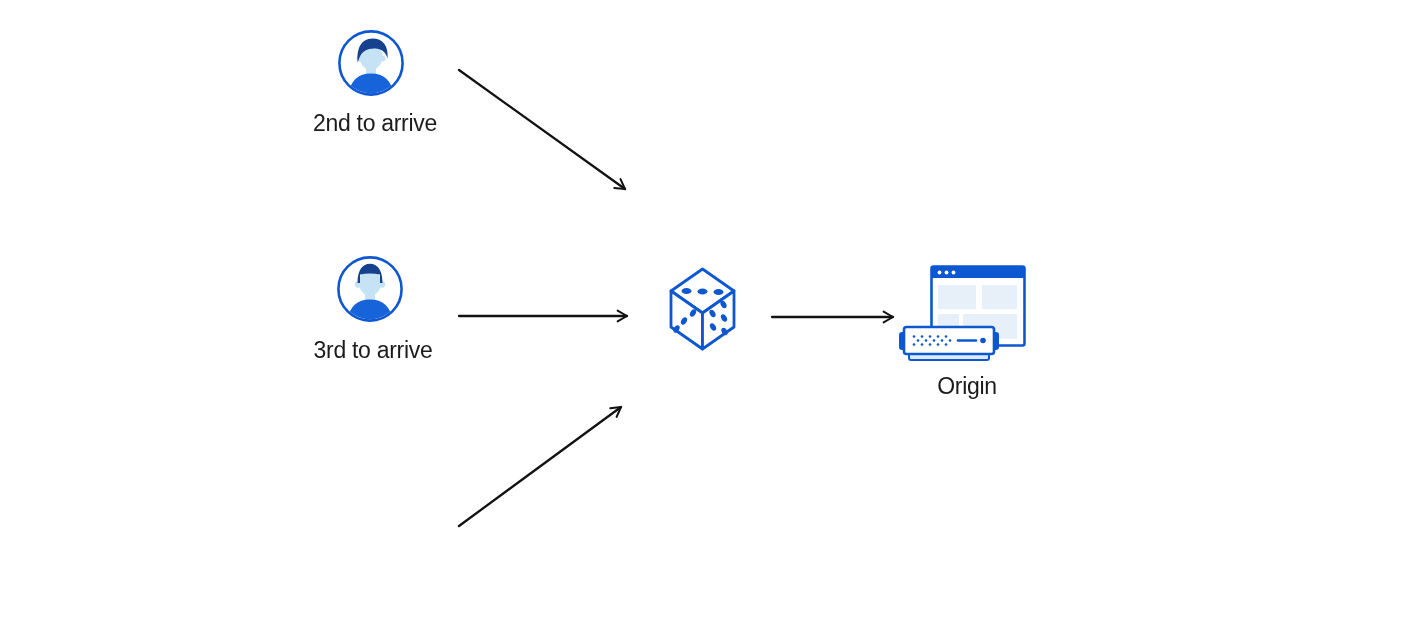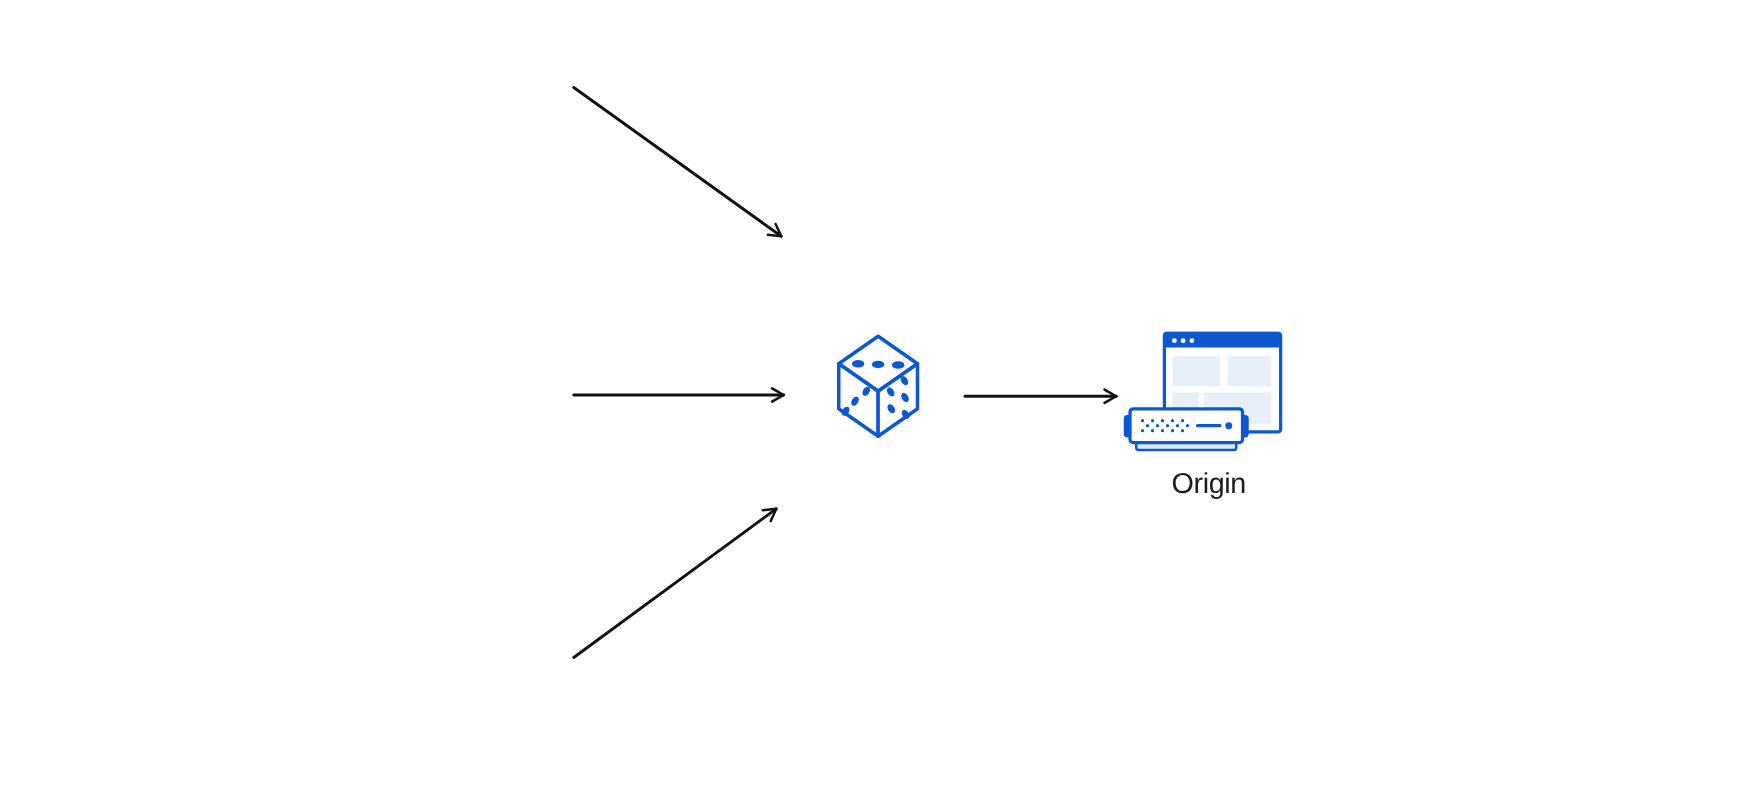--- a/index.html
+++ b/index.html
@@ -43,21 +43,62 @@
       <marker id="ah" viewBox="0 0 12 12" refX="9.5" refY="6" markerWidth="7" markerHeight="7" orient="auto">
         <path d="M2.5,2 L9.5,6 L2.5,10" class="edge-head"></path>
       </marker>
     </defs>
     <path class="edge" d="M459,70 L625,189" marker-end="url(#ah)"></path>
     <path class="edge" d="M459,316 L627,316" marker-end="url(#ah)"></path>
     <path class="edge" d="M459,526 L621,407" marker-end="url(#ah)"></path>
     <path class="edge" d="M772,317 L893,317" marker-end="url(#ah)"></path>
   </svg>
 
+  <div class="node" style="left:337px;top:29px;">
+    <svg width="68" height="68" viewBox="0 0 68 68">
+      <defs>
+          <clipPath id="c1">
+            <circle cx="34" cy="34" r="30.4"></circle>
+          </clipPath>
+        </defs>
+      <circle cx="34" cy="34" r="31.6" class="f-white st-blue" stroke-width="2.6"></circle>
+      <g clip-path="url(#c1)">
+        <rect x="29" y="36" width="10" height="12" class="f-face"></rect>
+        <circle cx="22.5" cy="29.5" r="3" class="f-face"></circle>
+        <circle cx="45.5" cy="29.5" r="3" class="f-face"></circle>
+        <ellipse cx="34" cy="27.5" rx="11.5" ry="13.5" class="f-face"></ellipse>
+        <path class="f-shirt" d="M34,44.5 C20,44.5 12.5,53 11,68 L57,68 C55.5,53 48,44.5 34,44.5 Z"></path>
+        <path class="f-hair" d="M20.8,33.5 C19.2,21 23.5,9.5 35.5,9.5 C46,9.5 51.5,16.5 50.6,29.5
+                 C48.8,23.5 45.5,20.8 40.5,19.8 C33,18.2 25.5,21.5 23.2,27
+                 C22.2,29.3 21.3,31.2 20.8,33.5 Z"></path>
+      </g>
+    </svg>
+    <div class="node-label" style="left:38px;top:83px;">2nd to arrive</div>
+  </div>
 
+  <div class="node" style="left:336px;top:255px;">
+    <svg width="68" height="68" viewBox="0 0 68 68">
+      <defs>
+          <clipPath id="c2">
+            <circle cx="34" cy="34" r="30.4"></circle>
+          </clipPath>
+        </defs>
+      <circle cx="34" cy="34" r="31.6" class="f-white st-blue" stroke-width="2.6"></circle>
+      <g clip-path="url(#c2)">
+        <rect x="29" y="36" width="10" height="12" class="f-face"></rect>
+        <circle cx="22" cy="29.5" r="3.2" class="f-face"></circle>
+        <circle cx="46" cy="29.5" r="3.2" class="f-face"></circle>
+        <ellipse cx="34" cy="27.5" rx="11.2" ry="13.2" class="f-face"></ellipse>
+        <path class="f-shirt" d="M34,44.5 C20,44.5 12.5,53 11,68 L57,68 C55.5,53 48,44.5 34,44.5 Z"></path>
+        <path class="f-hair" d="M21.5,28 C21.5,15 26.5,8.8 34,8.8 C41.5,8.8 46.5,15 46.5,28
+                 L44,28 L44,19.6 C37.5,18.2 30.5,18.2 24,19.6 L24,28 Z"></path>
+      </g>
+    </svg>
+    <div class="node-label" style="left:37px;top:84px;">3rd to arrive</div>
+  </div>
 
 
   <div class="node" style="left:667px;top:266px;">
     <svg width="71" height="86" viewBox="0 0 71 86">
       <g class="st-blue" fill="#ffffff" stroke-width="2.8" stroke-linejoin="round">
         <path d="M35.5,3 L67,25 L35.5,47 L4,25 Z"></path>
         <path d="M4,25 L35.5,47 L35.5,83 L4,61 Z"></path>
         <path d="M67,25 L35.5,47 L35.5,83 L67,61 Z"></path>
       </g>
       <g class="f-blue">

